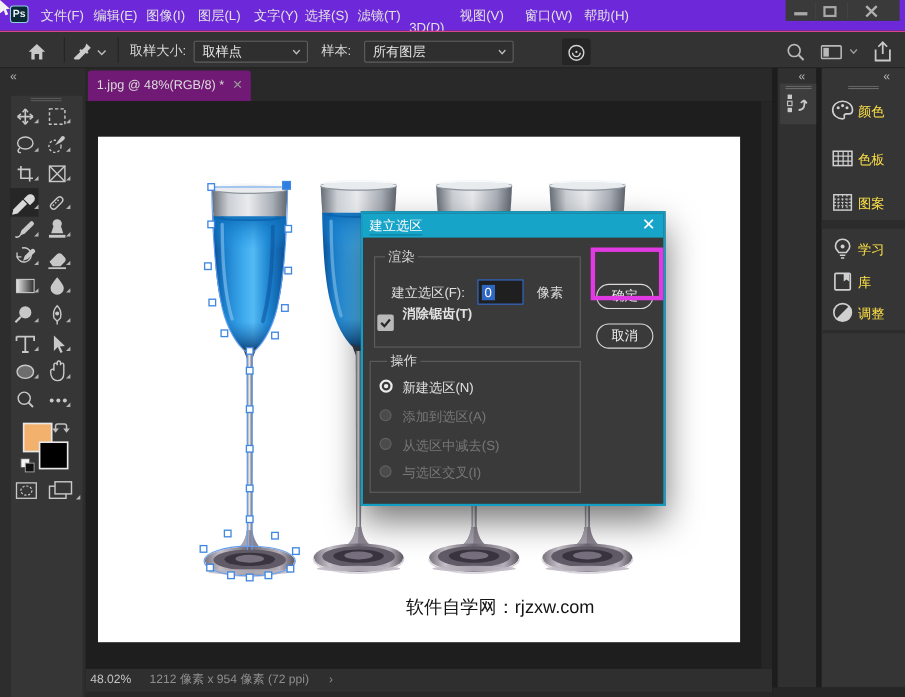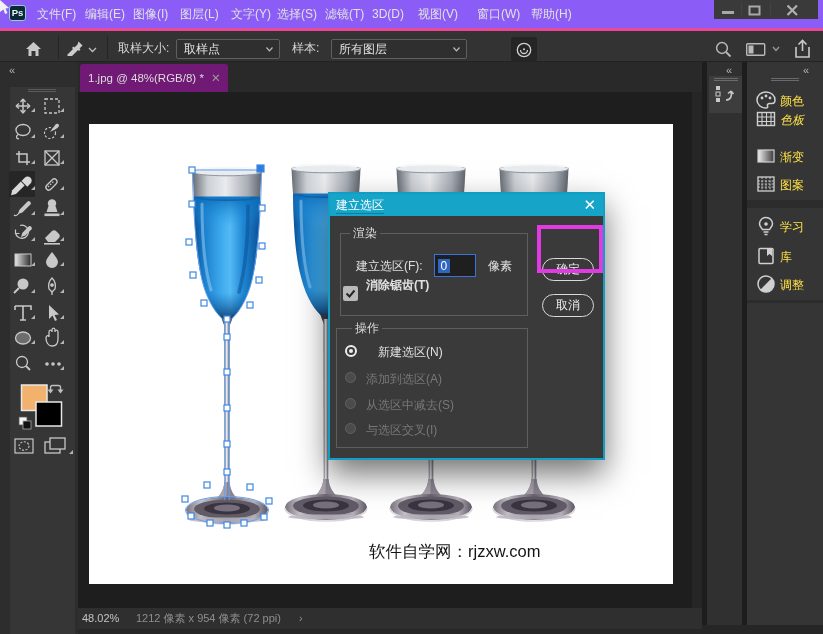--- a/index.html
+++ b/index.html
@@ -1,25 +1,25 @@
 <!DOCTYPE html>
 <html><head>
 <meta charset="utf-8">
 <style>
 html,body{margin:0;padding:0;}
 body{width:823px;height:634px;overflow:hidden;position:relative;background:#1e1e1e;
   font-family:"Liberation Sans",sans-serif;-webkit-font-smoothing:antialiased;}
 .abs{position:absolute;}
 
-#menubar{left:0;top:0;width:823px;height:28px;background:#8b5cf6;}
+#menubar{left:0;top:0;width:823px;height:28px;background:#6d28d9;}
 #pslogo{left:9px;top:5px;width:17px;height:16px;background:#0b2836;border:1.5px solid #8ecede;
   border-radius:3px;color:#e8f4f8;font-size:9.5px;font-weight:bold;text-align:center;line-height:13px;box-sizing:border-box;}
 .mi{top:0;height:28px;line-height:28px;font-size:12px;color:#e2e2e2;}
 
-#optbar{left:0;top:28px;width:823px;height:34px;background:#333333;border-top:3px solid #ec4899;border-bottom:1px solid #232323;box-sizing:border-box;}
+#optbar{left:0;top:28px;width:823px;height:34px;background:#333333;border-top:1px solid #ec4899;border-bottom:1px solid #232323;box-sizing:border-box;}
 .vsep{top:5px;width:1px;height:23px;background:#242424;}
 .olabel{top:6px;height:22px;line-height:22px;font-size:12px;color:#d6d6d6;}
 .dropd{top:8px;height:20px;background:#2f2f2f;border:1px solid #5f5f5f;border-radius:2px;box-sizing:border-box;
   font-size:12px;color:#e3e3e3;line-height:18px;padding-left:7px;}
 .dropd .chev{position:absolute;right:6px;top:7px;width:7px;height:5px;}
 
 #ldock{left:0;top:62px;width:78px;height:572px;background:#2d2d2d;}
 #tpanel{left:10px;top:87px;width:65px;height:547px;background:#363636;}
 .guil{font-size:11px;color:#b5b5b5;letter-spacing:1px;}
 
@@ -58,21 +58,21 @@
       <path d="M0 0 L9 8 L5.5 8.5 L7.5 13 L5 14 L3.5 9.5 L0 12 Z" fill="#f2f2f2"></path>
     </svg>
   <div id="pslogo" class="abs">Ps</div>
   <div class="abs mi" style="left:37px;">文件(F)</div>
   <div class="abs mi" style="left:85px;">编辑(E)</div>
   <div class="abs mi" style="left:133px;">图像(I)</div>
   <div class="abs mi" style="left:180px;">图层(L)</div>
   <div class="abs mi" style="left:231px;">文字(Y)</div>
   <div class="abs mi" style="left:277px;">选择(S)</div>
   <div class="abs mi" style="left:325px;">滤镜(T)</div>
-  <div class="abs mi" style="left:372px;">3D(D)</div>
+  <div class="abs mi" style="left:372px;margin-top:11px;">3D(D)</div>
   <div class="abs mi" style="left:418px;">视图(V)</div>
   <div class="abs mi" style="left:477px;">窗口(W)</div>
   <div class="abs mi" style="left:531px;">帮助(H)</div>
   <svg class="abs" style="left:714px;top:0" width="104" height="20">
     <rect x="0" y="0" width="104" height="19" fill="#3a3a3a"></rect>
     <rect x="27" y="2" width="1" height="15" fill="#434343"></rect>
     <rect x="56" y="2" width="1" height="15" fill="#434343"></rect>
     <rect x="8" y="11" width="12" height="3" fill="#a8a8a8"></rect>
     <rect x="35.5" y="6.5" width="10" height="8" fill="none" stroke="#a8a8a8" stroke-width="2"></rect>
     <path d="M73.5 5.5 L83 15 M83 5.5 L73.5 15" stroke="#b0b0b0" stroke-width="2.2"></path>
@@ -419,38 +419,26 @@
     </svg>
   <div class="ritem abs" style="top:24px;">
     <svg width="22" height="22" viewBox="0 0 22 22">
       <path d="M11 3 C6 3 2 6.5 2 11 C2 15.5 6 19 11 19 C12.5 19 13 18 12.5 16.8 C12 15.5 13 14.5 14.5 14.5 L17 14.5 C19 14.5 20 13 20 11 C20 6.5 16 3 11 3 Z" fill="none" stroke="#d0d0d0" stroke-width="1.5"></path>
       <circle cx="7" cy="9" r="1.4" fill="#d0d0d0"></circle>
         <circle cx="11" cy="7" r="1.4" fill="#d0d0d0"></circle>
         <circle cx="15" cy="9" r="1.4" fill="#d0d0d0"></circle>
     </svg>
     <span>颜色</span>
   </div>
-  <div class="ritem abs" style="top:43px;font-style:italic;">
+  <div class="ritem abs" style="top:68px;">
     <svg width="22" height="22" viewBox="0 0 22 22">
       <rect x="2.5" y="4.5" width="17" height="13" fill="none" stroke="#d0d0d0" stroke-width="1.4"></rect>
       <path d="M2.5 9 L19.5 9 M2.5 13.5 L19.5 13.5 M7 4.5 L7 17.5 M11.5 4.5 L11.5 17.5 M16 4.5 L16 17.5" stroke="#d0d0d0" stroke-width="1.1"></path>
     </svg>
     <span>色板</span>
-  </div>
-  <div class="ritem abs" style="top:80px;">
-    <svg width="22" height="22" viewBox="0 0 22 22">
-      <defs>
-          <linearGradient id="rg2" x1="0" y1="0" x2="1" y2="0">
-            <stop offset="0" stop-color="#efefef"></stop>
-            <stop offset="1" stop-color="#3a3a3a"></stop>
-          </linearGradient>
-        </defs>
-      <rect x="3" y="5" width="16" height="12" fill="url(#rg2)" stroke="#d0d0d0" stroke-width="1.2"></rect>
-    </svg>
-    <span>渐变</span>
   </div>
   <div class="ritem abs" style="top:108px;">
     <svg width="22" height="22" viewBox="0 0 22 22">
       <rect x="3" y="4" width="16" height="14" fill="none" stroke="#d0d0d0" stroke-width="1.3"></rect>
       <path d="M7 4 L7 18 M11 4 L11 18 M15 4 L15 18 M3 8 L19 8 M3 11 L19 11 M3 14 L19 14" stroke="#d0d0d0" stroke-width="0.9" stroke-dasharray="2 1.4"></path>
     </svg>
     <span>图案</span>
   </div>
   <div class="abs" style="left:0;top:138px;width:76px;height:8px;background:#2c2c2c;"></div>
   <div class="ritem abs" style="top:150px;">
@@ -496,21 +484,21 @@
       </svg>
   </div>
   <div class="abs dtext" style="left:36px;top:83px;font-weight:bold;">消除锯齿(T)</div>
 
   <div class="abs fs" style="left:6px;top:134px;width:192px;height:120px;"></div>
   <div class="abs fslab" style="left:22px;top:127px;">操作</div>
 
   <div class="abs" style="left:15px;top:151px;width:12px;height:12px;border-radius:50%;border:2px solid #ececec;box-sizing:border-box;">
     <div style="position:absolute;left:2px;top:2px;width:4px;height:4px;border-radius:50%;background:#ececec;"></div>
   </div>
-  <div class="abs dtext" style="left:36px;top:150px;margin-left:12px;">新建选区(N)</div>
+  <div class="abs dtext" style="left:36px;top:150px;">新建选区(N)</div>
   <div class="abs" style="left:15px;top:178px;width:11px;height:11px;border-radius:50%;background:#4b4b4b;border:1px solid #626262;box-sizing:border-box;"></div>
   <div class="abs dgray" style="left:36px;top:177px;">添加到选区(A)</div>
   <div class="abs" style="left:15px;top:204px;width:11px;height:11px;border-radius:50%;background:#4b4b4b;border:1px solid #626262;box-sizing:border-box;"></div>
   <div class="abs dgray" style="left:36px;top:203px;">从选区中减去(S)</div>
   <div class="abs" style="left:15px;top:229px;width:11px;height:11px;border-radius:50%;background:#4b4b4b;border:1px solid #626262;box-sizing:border-box;"></div>
   <div class="abs dgray" style="left:36px;top:228px;">与选区交叉(I)</div>
 
   <div class="abs pillbtn" style="left:212px;top:43px;">确定</div>
   <div class="abs pillbtn" style="left:212px;top:79px;">取消</div>
 

